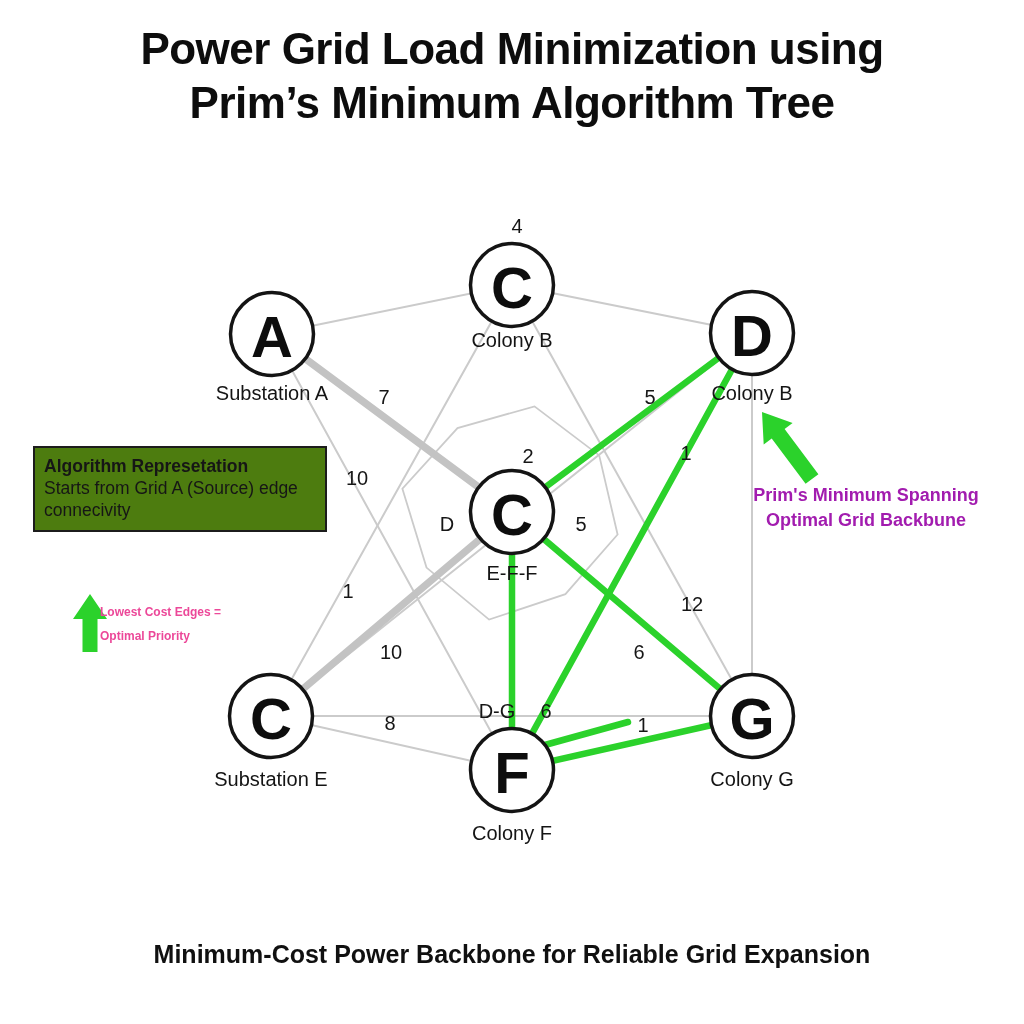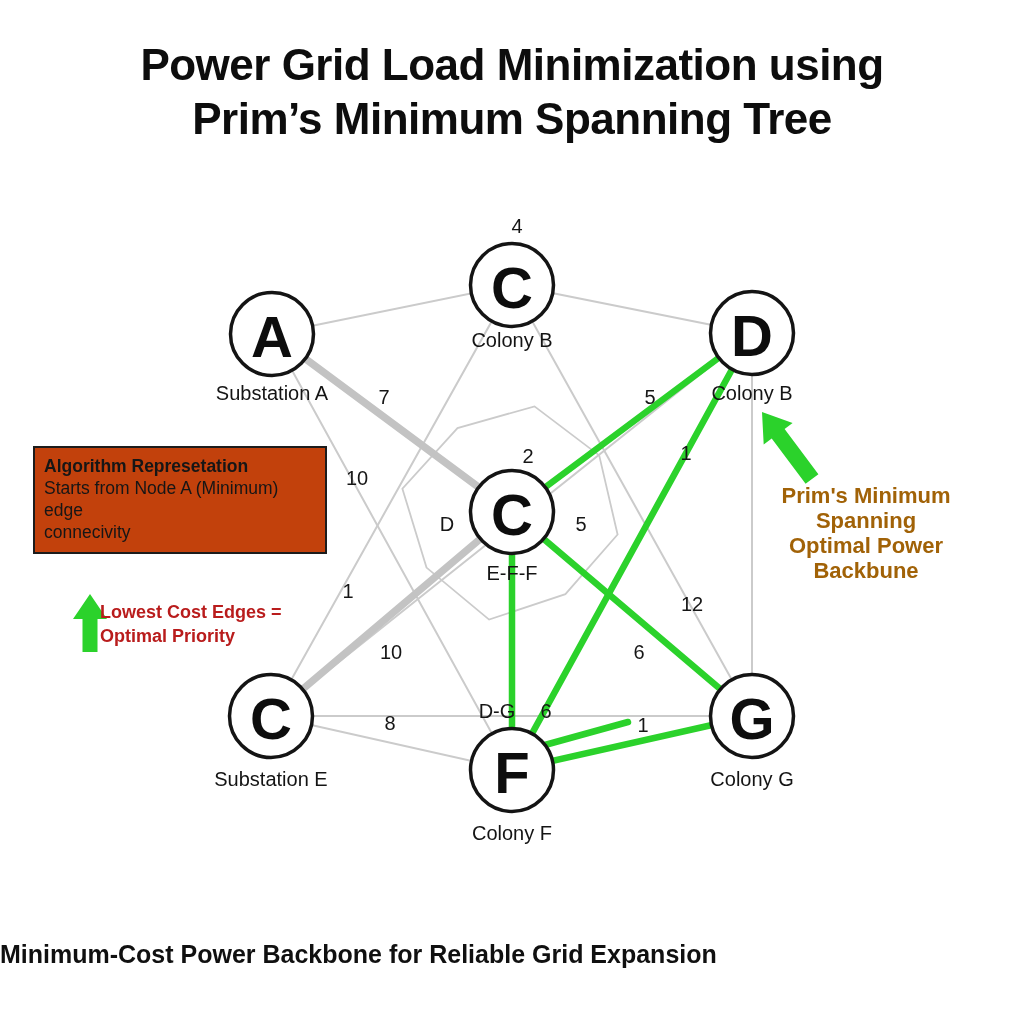--- a/index.html
+++ b/index.html
@@ -1,38 +1,38 @@
 <!DOCTYPE html>
 <html><head>
 <meta charset="utf-8">
 <style>
   html,body{margin:0;padding:0;background:#ffffff;}
   .page{position:relative;width:1024px;height:1024px;background:#fff;overflow:hidden;
         font-family:"Liberation Sans","DejaVu Sans",sans-serif;color:#111;}
-  .title{position:absolute;top:38px;left:0;width:1024px;text-align:center;
+  .title{position:absolute;top:22px;left:0;width:1024px;text-align:center;
          font-size:44px;font-weight:bold;line-height:54px;letter-spacing:-0.5px;color:#0d0d0d;}
   svg.graph{position:absolute;left:0;top:0;}
   .infobox{position:absolute;left:33px;top:446px;width:272px;border:2.5px solid #1c1c1c;
-           background:#c2410c;padding:7px 9px 9px 9px;font-size:17.5px;line-height:22px;color:#161616;}
+           background:#4d7c0f;padding:7px 9px 9px 9px;font-size:17.5px;line-height:22px;color:#161616;}
   .infobox .b{font-weight:bold;}
-  .legendtext{position:absolute;left:100px;top:600px;width:230px;font-size:18px;
-              font-weight:bold;line-height:24px;color:#b91c1c;}
+  .legendtext{position:absolute;left:100px;top:600px;width:230px;font-size:12px;
+              font-weight:bold;line-height:24px;color:#ec4899;}
   .mstnote{position:absolute;left:741px;top:483px;width:250px;text-align:center;
-           font-size:22px;font-weight:bold;line-height:25px;color:#a16207;}
-  .caption{position:absolute;left:0;top:940px;width:1024px;text-align:left;
+           font-size:18px;font-weight:bold;line-height:25px;color:#a21caf;}
+  .caption{position:absolute;left:0;top:940px;width:1024px;text-align:center;
            font-size:25px;font-weight:bold;color:#101010;}
 </style>
 </head>
 <body>
 
 <div class="page">
 
   <div class="title">
     <div>Power Grid Load Minimization using</div>
-    <div>Prim’s Minimum Spanning Tree</div>
+    <div>Prim’s Minimum Algorithm Tree</div>
   </div>
 
   <svg class="graph" id="graph-svg" width="1024" height="1024" viewBox="0 0 1024 1024">
       <polygon points="617.6,534.5 565.4,594.2 489.1,619.6 426.5,567.6 402.4,488.7 457.5,428.1 534.5,406.4 599.2,455.4" fill="none" stroke="#cbcbcb" stroke-width="1.8"></polygon>
       <line x1="272" y1="334" x2="512" y2="285" stroke="#cbcbcb" stroke-width="2" stroke-linecap="round"></line>
       <line x1="512" y1="285" x2="752" y2="333" stroke="#cbcbcb" stroke-width="2" stroke-linecap="round"></line>
       <line x1="272" y1="334" x2="512" y2="770" stroke="#cbcbcb" stroke-width="2" stroke-linecap="round"></line>
       <line x1="512" y1="285" x2="271" y2="716" stroke="#cbcbcb" stroke-width="2" stroke-linecap="round"></line>
       <line x1="512" y1="285" x2="752" y2="716" stroke="#cbcbcb" stroke-width="2" stroke-linecap="round"></line>
       <line x1="752" y1="333" x2="271" y2="716" stroke="#cbcbcb" stroke-width="2" stroke-linecap="round"></line>
@@ -85,29 +85,29 @@
       <text x="391" y="652" text-anchor="middle" dominant-baseline="central" font-size="20" fill="#161616" font-family="&quot;Liberation Sans&quot;,&quot;DejaVu Sans&quot;,sans-serif">10</text>
       <text x="639" y="652" text-anchor="middle" dominant-baseline="central" font-size="20" fill="#161616" font-family="&quot;Liberation Sans&quot;,&quot;DejaVu Sans&quot;,sans-serif">6</text>
       <text x="390" y="723" text-anchor="middle" dominant-baseline="central" font-size="20" fill="#161616" font-family="&quot;Liberation Sans&quot;,&quot;DejaVu Sans&quot;,sans-serif">8</text>
       <text x="497" y="711" text-anchor="middle" dominant-baseline="central" font-size="20" fill="#161616" font-family="&quot;Liberation Sans&quot;,&quot;DejaVu Sans&quot;,sans-serif">D-G</text>
       <text x="546" y="711" text-anchor="middle" dominant-baseline="central" font-size="20" fill="#161616" font-family="&quot;Liberation Sans&quot;,&quot;DejaVu Sans&quot;,sans-serif">6</text>
       <text x="643" y="725" text-anchor="middle" dominant-baseline="central" font-size="20" fill="#161616" font-family="&quot;Liberation Sans&quot;,&quot;DejaVu Sans&quot;,sans-serif">1</text>
     </svg>
 
   <div class="infobox">
     <div class="b">Algorithm Represetation</div>
-    <div>Starts from Node A (Minimum)  edge</div>
+    <div>Starts from Grid A (Source)  edge</div>
     <div>connecivity</div>
   </div>
 
   <div class="legendtext">
     <div>Lowest Cost Edges =</div>
     <div>Optimal Priority</div>
   </div>
 
   <div class="mstnote">
     <div>Prim's Minimum Spanning</div>
-    <div>Optimal Power Backbune</div>
+    <div>Optimal Grid Backbune</div>
   </div>
 
   <div class="caption">Minimum-Cost Power Backbone for Reliable Grid Expansion</div>
 
 </div>
 
 </body></html>

